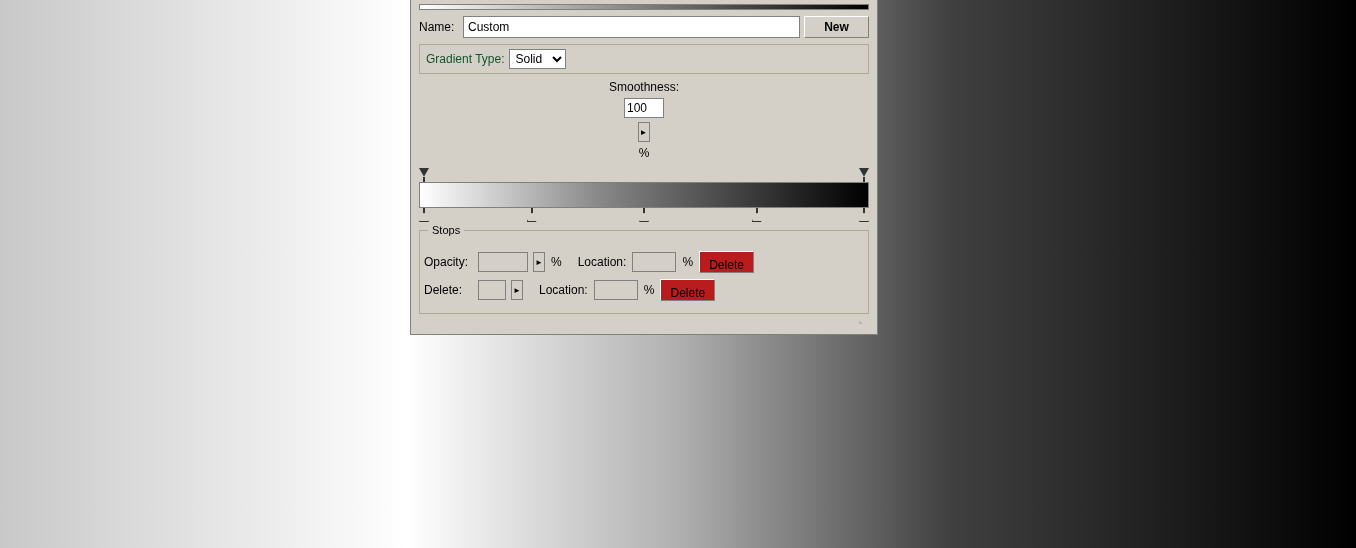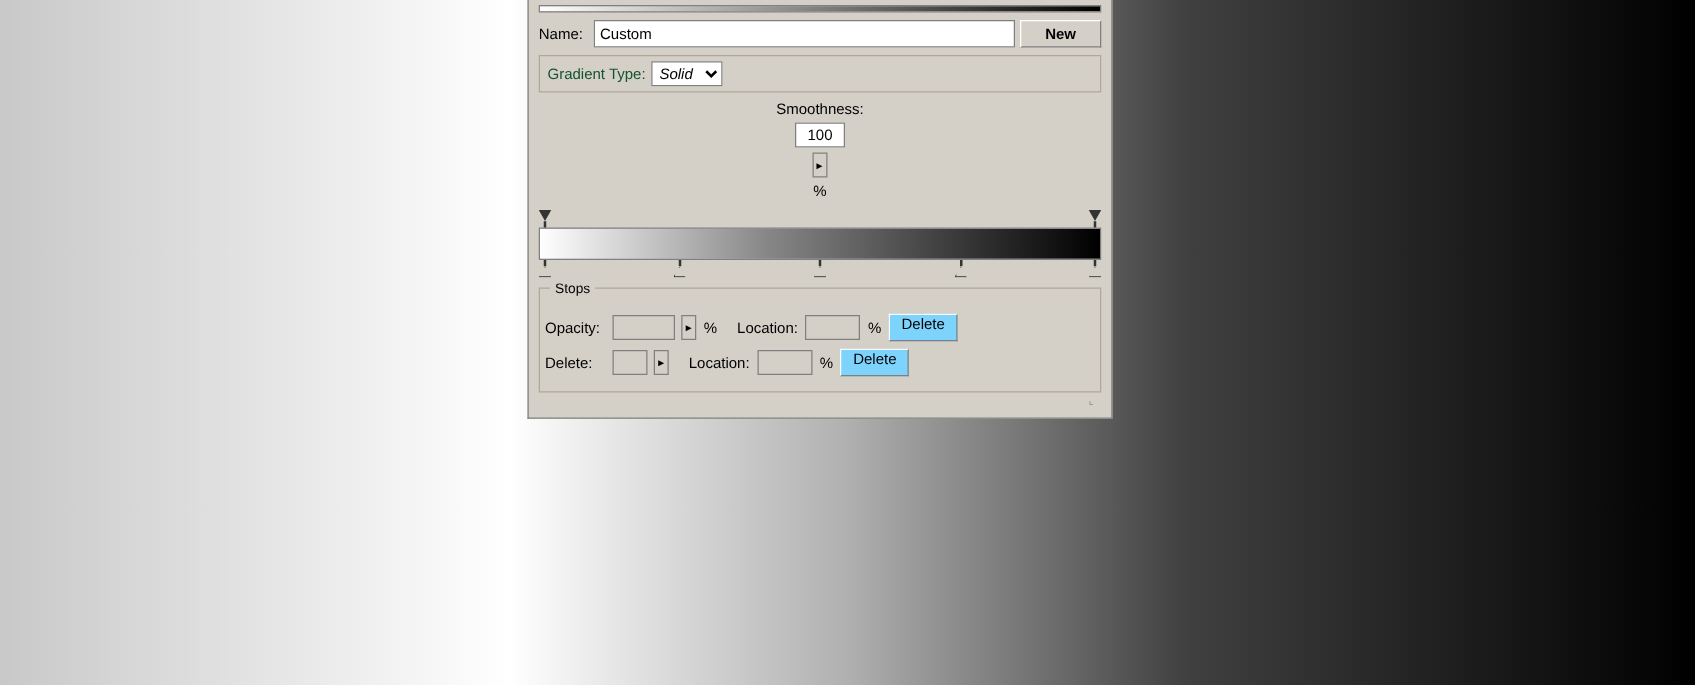--- a/index.html
+++ b/index.html
@@ -20,21 +20,21 @@
       width: 1356px;
       height: 548px;
       background: linear-gradient(to right, #c8c8c8 0%, #ffffff 30%, #b0b0b0 50%, #404040 70%, #000000 100%);
       z-index: 0;
     }
 
     
     .dialog {
       position: absolute;
       top: 0;
-      left: 422px;
+      left: 410px;
       width: 468px;
       background: #d4d0c8;
       border: 1px solid #808080;
       border-top: none;
       z-index: 10;
       padding: 8px;
       padding-top: 4px;
     }
 
     
@@ -99,21 +99,20 @@
       color: #14532d;
     }
 
     .gradient-type-select {
       height: 20px;
       border: 1px solid #808080;
       background: #ffffff;
       font-size: 12px;
       font-family: Arial, sans-serif;
       padding: 0 2px;
-      font-style: italic;
     }
 
     
     .smoothness-row {
       display: flex;
       align-items: center;
       gap: 4px;
       margin-bottom: 6px;
       flex-direction: column;
     }
@@ -123,21 +122,21 @@
     }
 
     .smoothness-input {
       width: 40px;
       height: 20px;
       border: 1px solid #808080;
       background: #ffffff;
       font-size: 12px;
       font-family: Arial, sans-serif;
       padding: 0 2px;
-      text-align: center;
+      text-align: left;
     }
 
     .stepper-btn {
       width: 12px;
       height: 20px;
       background: #d4d0c8;
       border: 1px solid #808080;
       display: flex;
       align-items: center;
       justify-content: center;
@@ -267,29 +266,29 @@
       border: 1px solid #808080;
       background: #d4d0c8;
       font-size: 12px;
       font-family: Arial, sans-serif;
       padding: 0 2px;
     }
 
     .delete-button {
       width: 55px;
       height: 22px;
-      background: #7dd3fc;
+      background: #b91c1c;
       border: 1px solid #808080;
       border-top-color: #ffffff;
       border-left-color: #ffffff;
       font-size: 12px;
       font-family: Arial, sans-serif;
       cursor: pointer;
       display: flex;
-      align-items: flex-start;
+      align-items: flex-end;
       justify-content: center;
     }
 
     
     .color-swatch {
       width: 28px;
       height: 20px;
       background: #d4d0c8;
       border: 1px solid #808080;
       display: inline-block;

